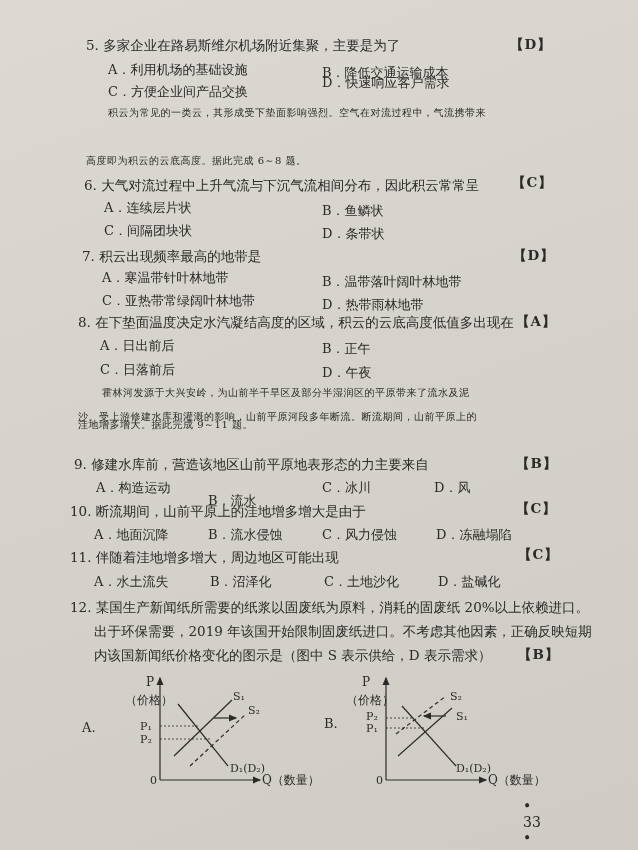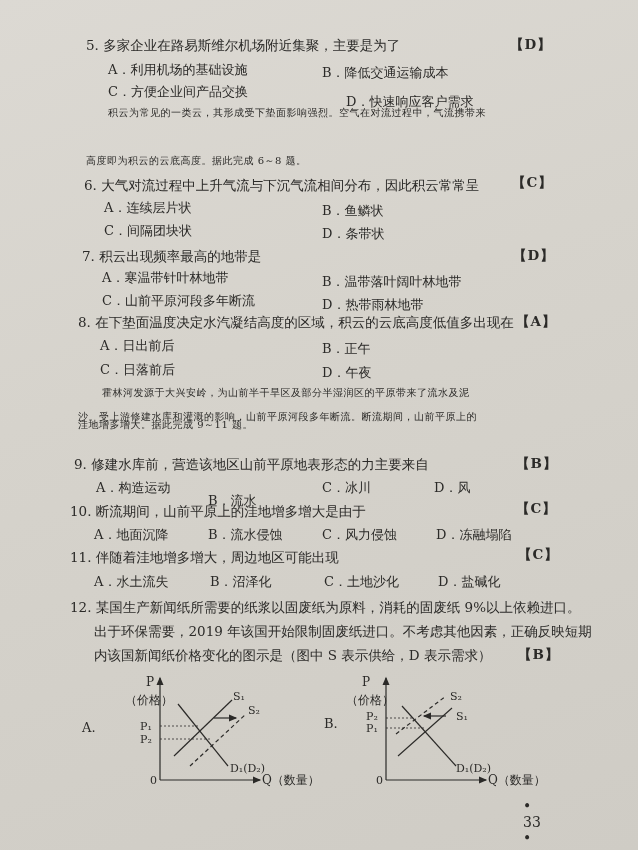--- a/index.html
+++ b/index.html
@@ -25,21 +25,21 @@
 <div class="page">
 
   <div class="line q" style="top:36px;left:86px;">
     <span>5.</span>
     <span>多家企业在路易斯维尔机场附近集聚，主要是为了</span>
   </div>
   <div class="ans" style="left:510px;top:36px;">【D】</div>
   <div class="line opt" style="left:108px;top:61px;">A．利用机场的基础设施</div>
   <div class="line opt" style="left:322px;top:64px;">B．降低交通运输成本</div>
   <div class="line opt" style="left:108px;top:83px;">C．方便企业间产品交换</div>
-  <div class="line opt" style="left:322px;top:93px;margin-left:24px;">D．快速响应客户需求</div>
+  <div class="line opt" style="left:322px;top:74px;">D．快速响应客户需求</div>
 
   <div class="line passage" style="left:108px;top:104px;">积云为常见的一类云，其形成受下垫面影响强烈。空气在对流过程中，气流携带来</div>
   <div class="line passage" style="left:86px;top:152px;">高度即为积云的云底高度。据此完成 6～8 题。</div>
 
   <div class="line q" style="top:176px;left:84px;">
     <span>6.</span>
     <span>大气对流过程中上升气流与下沉气流相间分布，因此积云常常呈</span>
   </div>
   <div class="ans" style="left:512px;top:174px;">【C】</div>
   <div class="line opt" style="left:104px;top:199px;">A．连续层片状</div>
@@ -47,21 +47,21 @@
   <div class="line opt" style="left:104px;top:222px;">C．间隔团块状</div>
   <div class="line opt" style="left:322px;top:225px;">D．条带状</div>
 
   <div class="line q" style="top:247px;left:82px;">
     <span>7.</span>
     <span>积云出现频率最高的地带是</span>
   </div>
   <div class="ans" style="left:513px;top:247px;">【D】</div>
   <div class="line opt" style="left:102px;top:269px;">A．寒温带针叶林地带</div>
   <div class="line opt" style="left:322px;top:273px;">B．温带落叶阔叶林地带</div>
-  <div class="line opt" style="left:102px;top:292px;">C．山前平原河段多年断流</div>
+  <div class="line opt" style="left:102px;top:292px;">C．亚热带常绿阔叶林地带</div>
   <div class="line opt" style="left:322px;top:296px;">D．热带雨林地带</div>
 
   <div class="line q" style="top:313px;left:78px;">
     <span>8.</span>
     <span>在下垫面温度决定水汽凝结高度的区域，积云的云底高度低值多出现在</span>
   </div>
   <div class="ans" style="left:516px;top:313px;">【A】</div>
   <div class="line opt" style="left:100px;top:337px;">A．日出前后</div>
   <div class="line opt" style="left:322px;top:340px;">B．正午</div>
   <div class="line opt" style="left:100px;top:361px;">C．日落前后</div>
@@ -96,21 +96,21 @@
     <span>伴随着洼地增多增大，周边地区可能出现</span>
   </div>
   <div class="ans" style="left:518px;top:546px;">【C】</div>
   <div class="line opt" style="left:94px;top:573px;">A．水土流失</div>
   <div class="line opt" style="left:210px;top:573px;">B．沼泽化</div>
   <div class="line opt" style="left:324px;top:573px;">C．土地沙化</div>
   <div class="line opt" style="left:438px;top:573px;">D．盐碱化</div>
 
   <div class="line q" style="top:598px;left:70px;">
     <span>12.</span>
-    <span>某国生产新闻纸所需要的纸浆以固废纸为原料，消耗的固废纸 9%以上依赖进口。</span>
+    <span>某国生产新闻纸所需要的纸浆以固废纸为原料，消耗的固废纸 20%以上依赖进口。</span>
   </div>
   <div class="line" style="left:94px;top:622px;">出于环保需要，2019 年该国开始限制固废纸进口。不考虑其他因素，正确反映短期</div>
   <div class="line" style="left:94px;top:646px;">内该国新闻纸价格变化的图示是（图中 S 表示供给，D 表示需求）</div>
   <div class="ans" style="left:518px;top:646px;">【B】</div>
 
   <svg style="position:absolute;left:80px;top:668px;" width="240" height="120">
     <defs>
       <marker id="arrA" markerWidth="8" markerHeight="8" refX="6" refY="3" orient="auto">
         <path d="M0,0 L7,3 L0,6 Z" fill="#2b2a28"></path>
       </marker>

